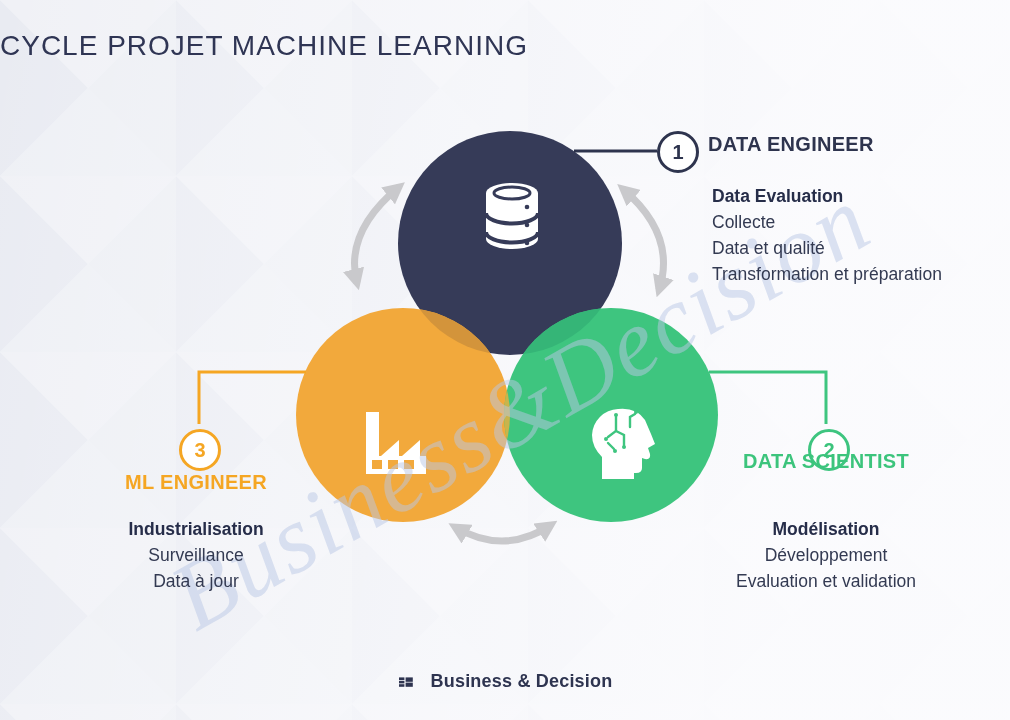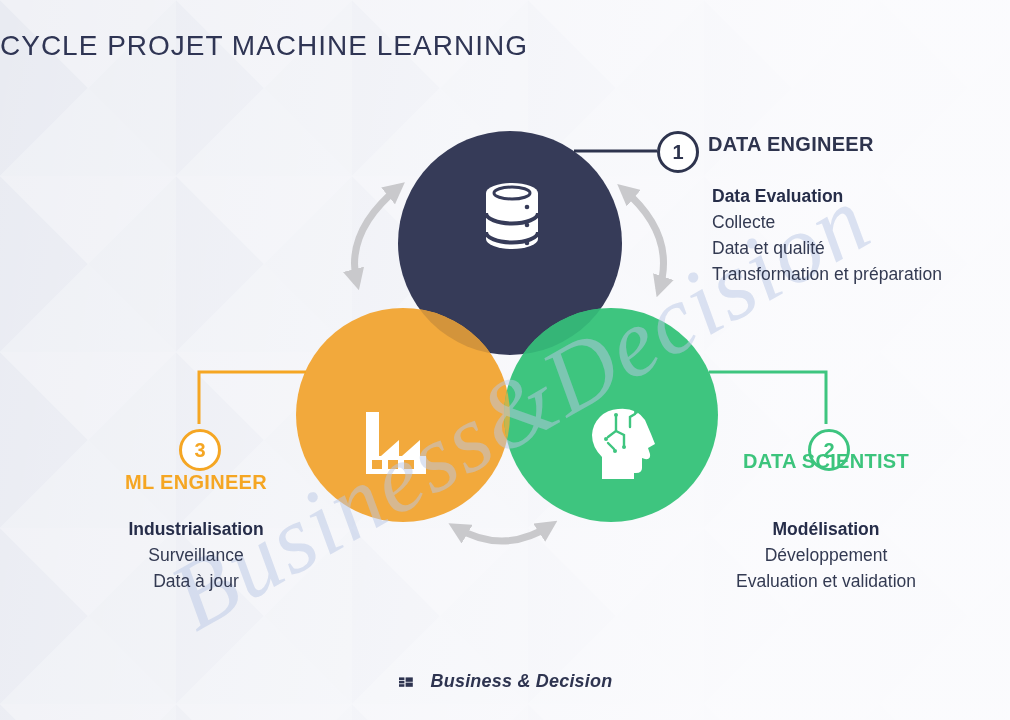--- a/index.html
+++ b/index.html
@@ -29,21 +29,21 @@
     display:flex;align-items:center;justify-content:center;
     font-weight:bold;font-size:20px;border:3px solid #2E344E;
   }
   .role-name{z-index:3;font-size:20px;font-weight:bold;letter-spacing:.3px;}
   .block{z-index:3;font-size:17.5px;line-height:26px;color:#333A52;}
   .block .hd{font-weight:bold;color:#262D49;}
   .centered{text-align:center;}
   .footer{
     left:0;top:671px;width:100%;z-index:3;
     display:flex;align-items:center;justify-content:center;gap:17px;
-    color:#2E3450;font-size:18px;font-weight:600;letter-spacing:.2px;font-style:italic;
+    color:#2E3450;font-size:18px;font-weight:600;letter-spacing:.2px;
   }
 </style>
 </head>
 <body>
 
 <div id="stage">
 
   <svg class="abs" style="left:0;top:0;z-index:0" width="1010" height="720">
     <defs>
       <pattern id="tri" width="176" height="176" patternUnits="userSpaceOnUse">

